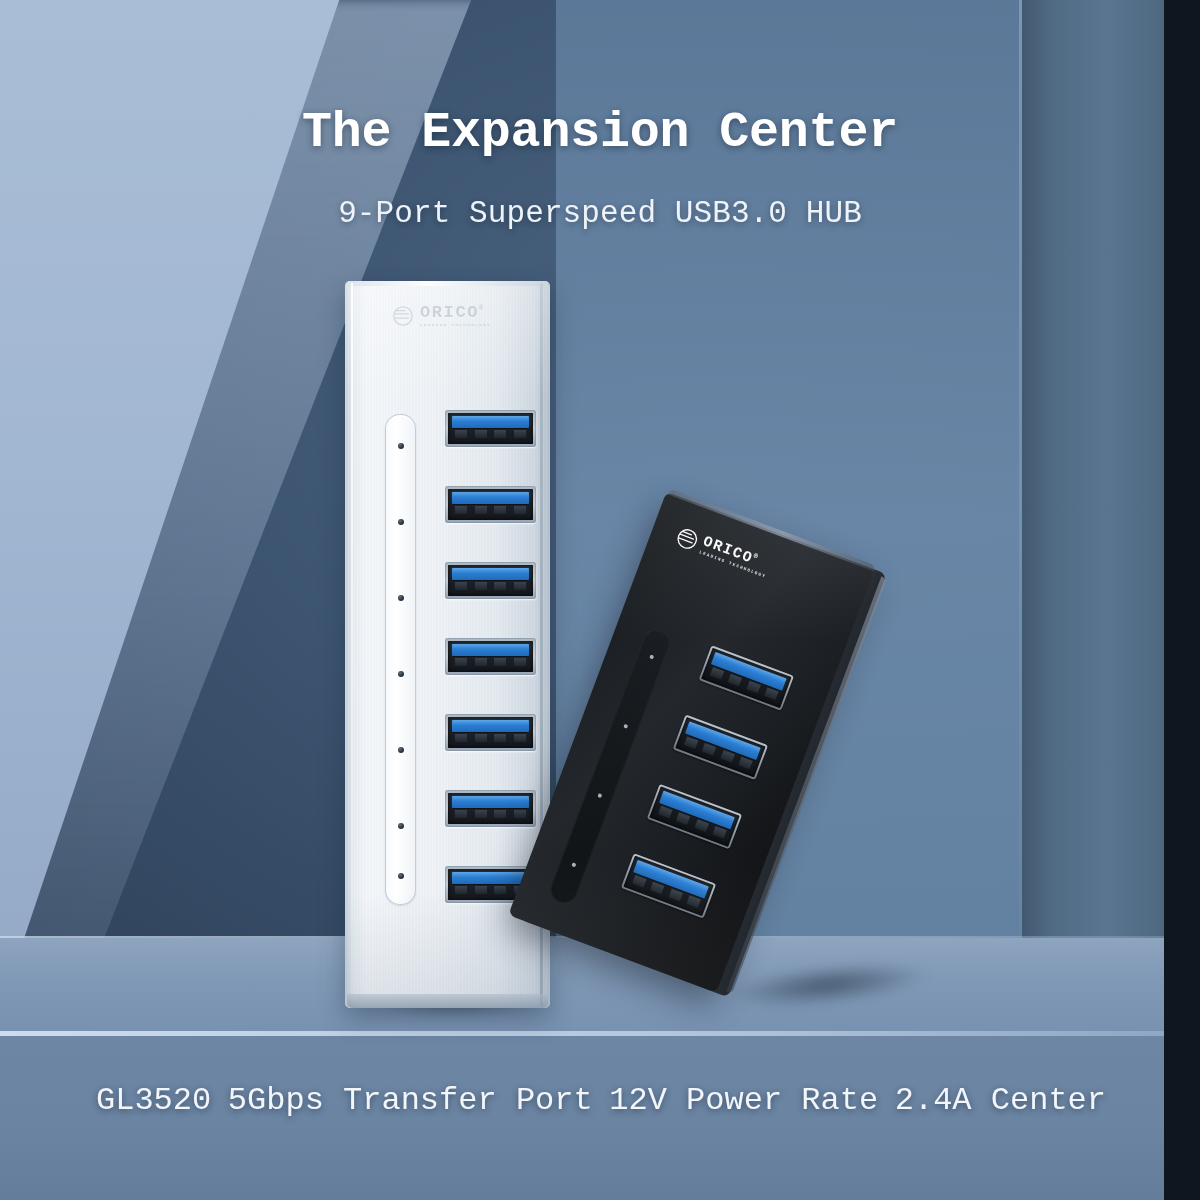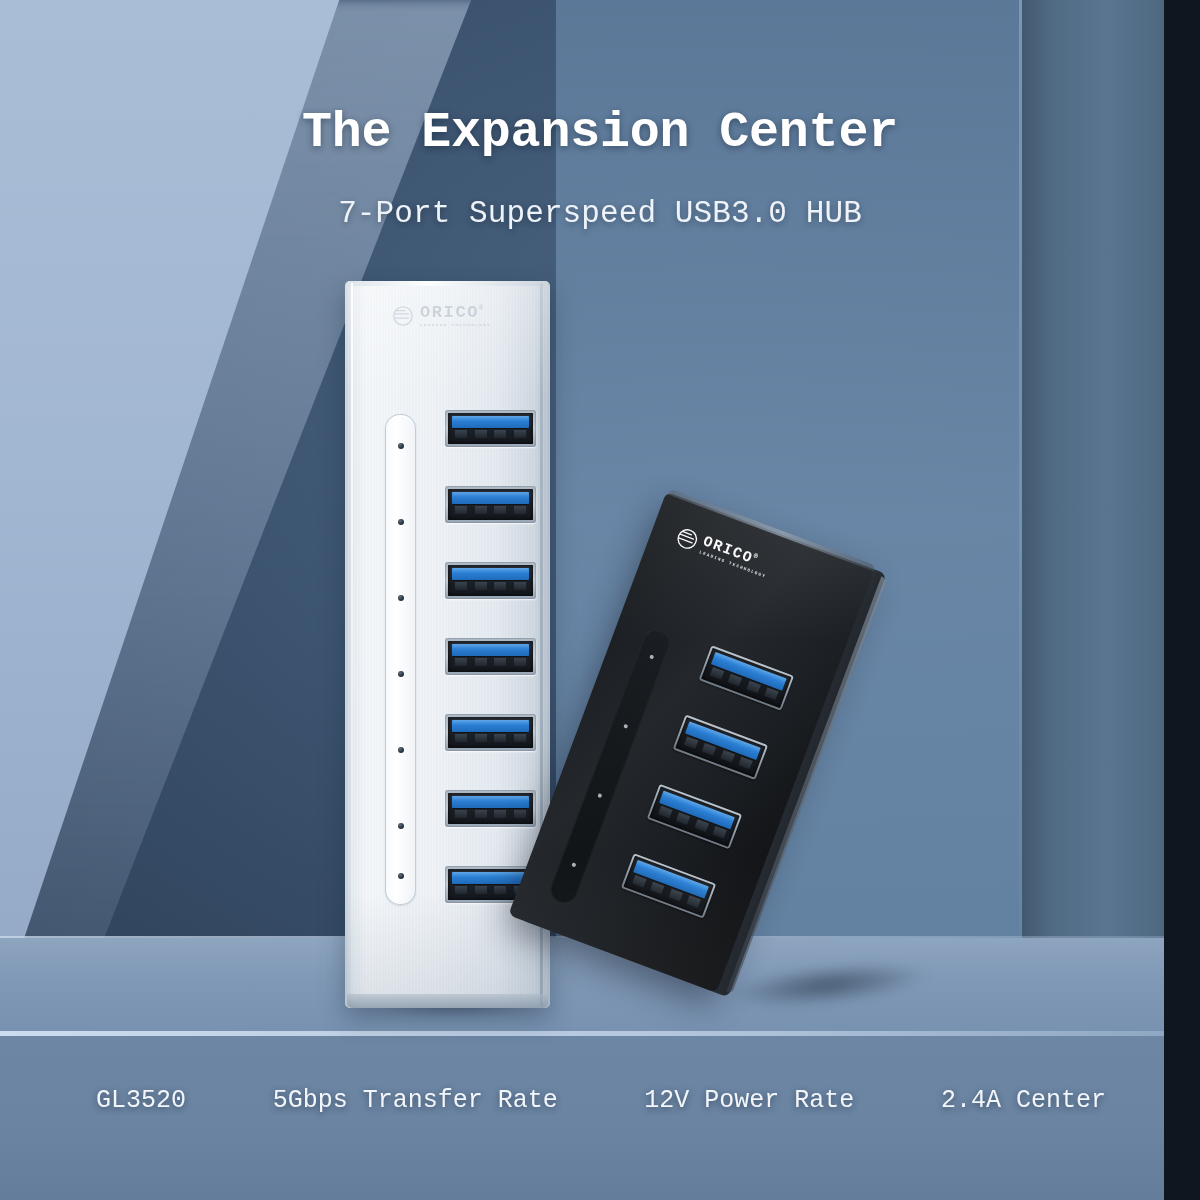--- a/index.html
+++ b/index.html
@@ -79,21 +79,21 @@
     font-size:31px;font-weight:300;color:#eef3f9;letter-spacing:.1px;
     text-shadow:0 2px 6px rgba(12,24,40,.4);
   }
 
   
   .features{
     position:absolute;left:96px;top:1072px;width:1010px;height:56px;
     display:flex;align-items:center;justify-content:space-between;
   }
   .feat{
-    font-size:25px;font-weight:400;color:#f2f6fb;white-space:nowrap;
+    font-size:32px;font-weight:400;color:#f2f6fb;white-space:nowrap;
     text-shadow:0 2px 6px rgba(15,28,45,.5);
   }
 
   
   .hub-silver{
     position:absolute;left:345px;top:281px;width:205px;height:727px;
   }
   .hs-shadow{
     position:absolute;left:-14px;top:700px;width:244px;height:44px;
     background:radial-gradient(50% 60% at 50% 40%, rgba(24,38,56,.52), rgba(24,38,56,0) 72%);
@@ -294,21 +294,21 @@
   <div class="shaft2"></div>
   <div class="shaft"></div>
 
   <div class="shelf-step"></div>
   <div class="shelf-top-hi"></div>
   <div class="shelf-top"></div>
   <div class="shelf-lip"></div>
   <div class="shelf-face"></div>
 
   <div class="title">The Expansion Center</div>
-  <div class="subtitle">7-Port Superspeed USB3.0 HUB</div>
+  <div class="subtitle">9-Port Superspeed USB3.0 HUB</div>
 
   <div class="hub-silver">
     <div class="hs-shadow"></div>
     <div class="hs-body">
       <div class="hs-cap"></div>
       <div class="hs-bevel-l"></div>
       <div class="hs-bevel-r"></div>
       <div class="hs-foot"></div>
 
       <div class="hs-logo">
@@ -485,18 +485,18 @@
           </div>
         </div>
       </div>
       <div class="hb-top-bevel"></div>
       <div class="hb-right-bevel"></div>
     </div>
   </div>
 
   <div class="features">
     <div class="feat">GL3520</div>
-    <div class="feat">5Gbps Transfer Rate</div>
+    <div class="feat">5Gbps Transfer Port</div>
     <div class="feat">12V Power Rate</div>
     <div class="feat">2.4A Center</div>
   </div>
 
 </div>
 
 </body></html>

